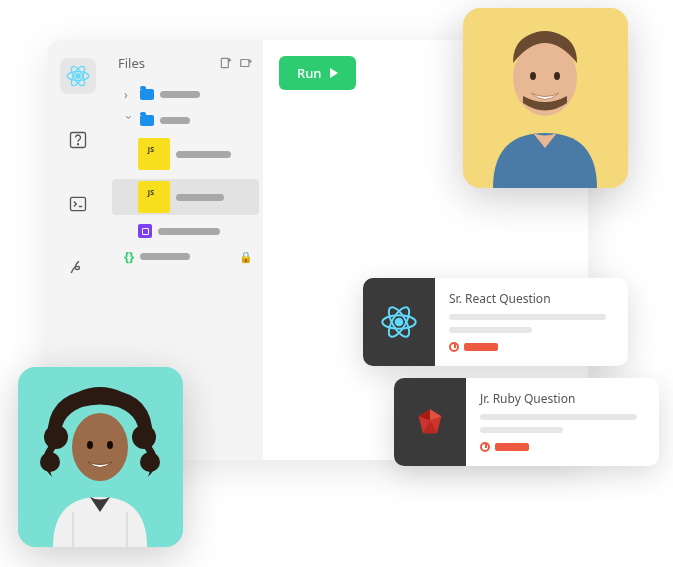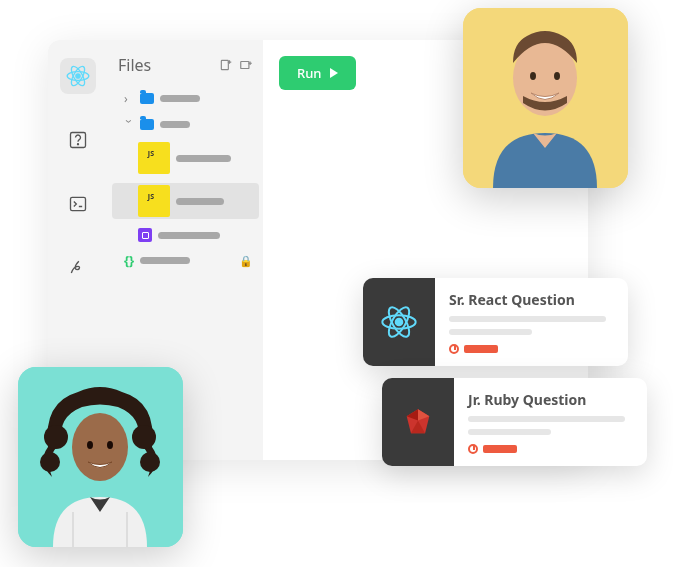--- a/index.html
+++ b/index.html
@@ -3,21 +3,21 @@
 <meta charset="utf-8">
 <style>
 *{box-sizing:border-box;margin:0;padding:0;font-family:system-ui,-apple-system,sans-serif}
 body{width:673px;height:567px;position:relative;background:#fff}
 .ide{position:absolute;left:48px;top:40px;width:540px;height:420px;background:#fff;border-radius:12px;box-shadow:0 8px 40px rgba(0,0,0,0.1);display:flex;overflow:hidden}
 .rail{width:60px;background:#f4f4f4;display:flex;flex-direction:column;align-items:center;padding-top:18px;gap:28px}
 .rail-btn{width:36px;height:36px;border-radius:8px;display:flex;align-items:center;justify-content:center;cursor:pointer}
 .rail-btn.active{background:#e6e6e6}
 .files{width:155px;background:#f4f4f4;padding:14px 10px}
 .files-hdr{display:flex;align-items:center;justify-content:space-between;margin-bottom:14px}
-.files-hdr span{font-size:16px;color:#666}
+.files-hdr span{font-size:13px;color:#666}
 .files-hdr .ops{display:flex;gap:6px}
 .tree{display:flex;flex-direction:column;gap:9px;font-size:12px}
 .row{display:flex;align-items:center;gap:6px;padding-left:6px}
 .row.l2{padding-left:20px}
 .row.sel{background:#e2e2e2;border-radius:4px;margin:0 -6px;padding:2px 0 2px 26px}
 .bar{height:7px;border-radius:4px;background:#a8a8a8}
 .chev{width:10px;color:#888}
 .fld{width:14px;height:11px;background:#1a8feb;border-radius:2px;position:relative}
 .fld:before{content:"";position:absolute;top:-3px;left:0;width:6px;height:3px;background:#1a8feb;border-radius:2px 2px 0 0}
 .js{width:14px;height:14px;background:#f7df1e;display:flex;align-items:flex-end;justify-content:flex-end;font-size:7px;font-weight:bold;color:#333;padding:16px;border-radius:2px}
@@ -27,24 +27,24 @@
 .lock{color:#bbb;font-size:11px;margin-left:auto}
 .main{flex:1;background:#fff;padding:16px}
 .run{background:#2ecc71;color:#fff;border:none;padding:8px 18px;border-radius:6px;font-size:13px;font-weight:500;display:flex;align-items:center;gap:8px;cursor:pointer}
 .run .tri{width:0;height:0;border-left:8px solid #fff;border-top:5px solid transparent;border-bottom:5px solid transparent}
 .avatar{position:absolute;width:165px;height:180px;border-radius:18px;overflow:hidden;box-shadow:0 10px 40px rgba(0,0,0,0.2)}
 .av1{right:45px;top:8px;background:#f4d87a}
 .av2{left:18px;bottom:20px;background:#7be0d4}
 .av1 svg,.av2 svg{width:100%;height:100%}
 .card{position:absolute;width:265px;height:88px;background:#fff;border-radius:10px;box-shadow:0 8px 30px rgba(0,0,0,0.15);display:flex;overflow:hidden}
 .c1{right:45px;top:278px}
-.c2{right:26px;top:378px}
+.c2{right:14px;top:378px}
 .cicon{width:72px;background:#3a3a3a;display:flex;align-items:center;justify-content:center}
 .cbody{flex:1;padding:12px 14px;display:flex;flex-direction:column;gap:7px}
-.ctitle{font-size:14px;color:#555;font-weight:700}
+.ctitle{font-size:12px;color:#555;font-weight:400}
 .cline{height:6px;border-radius:3px;background:#e6e6e6}
 .cfoot{display:flex;align-items:center;gap:5px;margin-top:2px}
 .clk{width:10px;height:10px;border:2px solid #ee5a3f;border-radius:50%;position:relative}
 .clk:after{content:"";position:absolute;left:3px;top:0;width:2px;height:4px;background:#ee5a3f}
 .tag{width:34px;height:8px;background:#ee5a3f;border-radius:2px}
 </style>
 </head>
 <body>
 
 <div class="ide">

